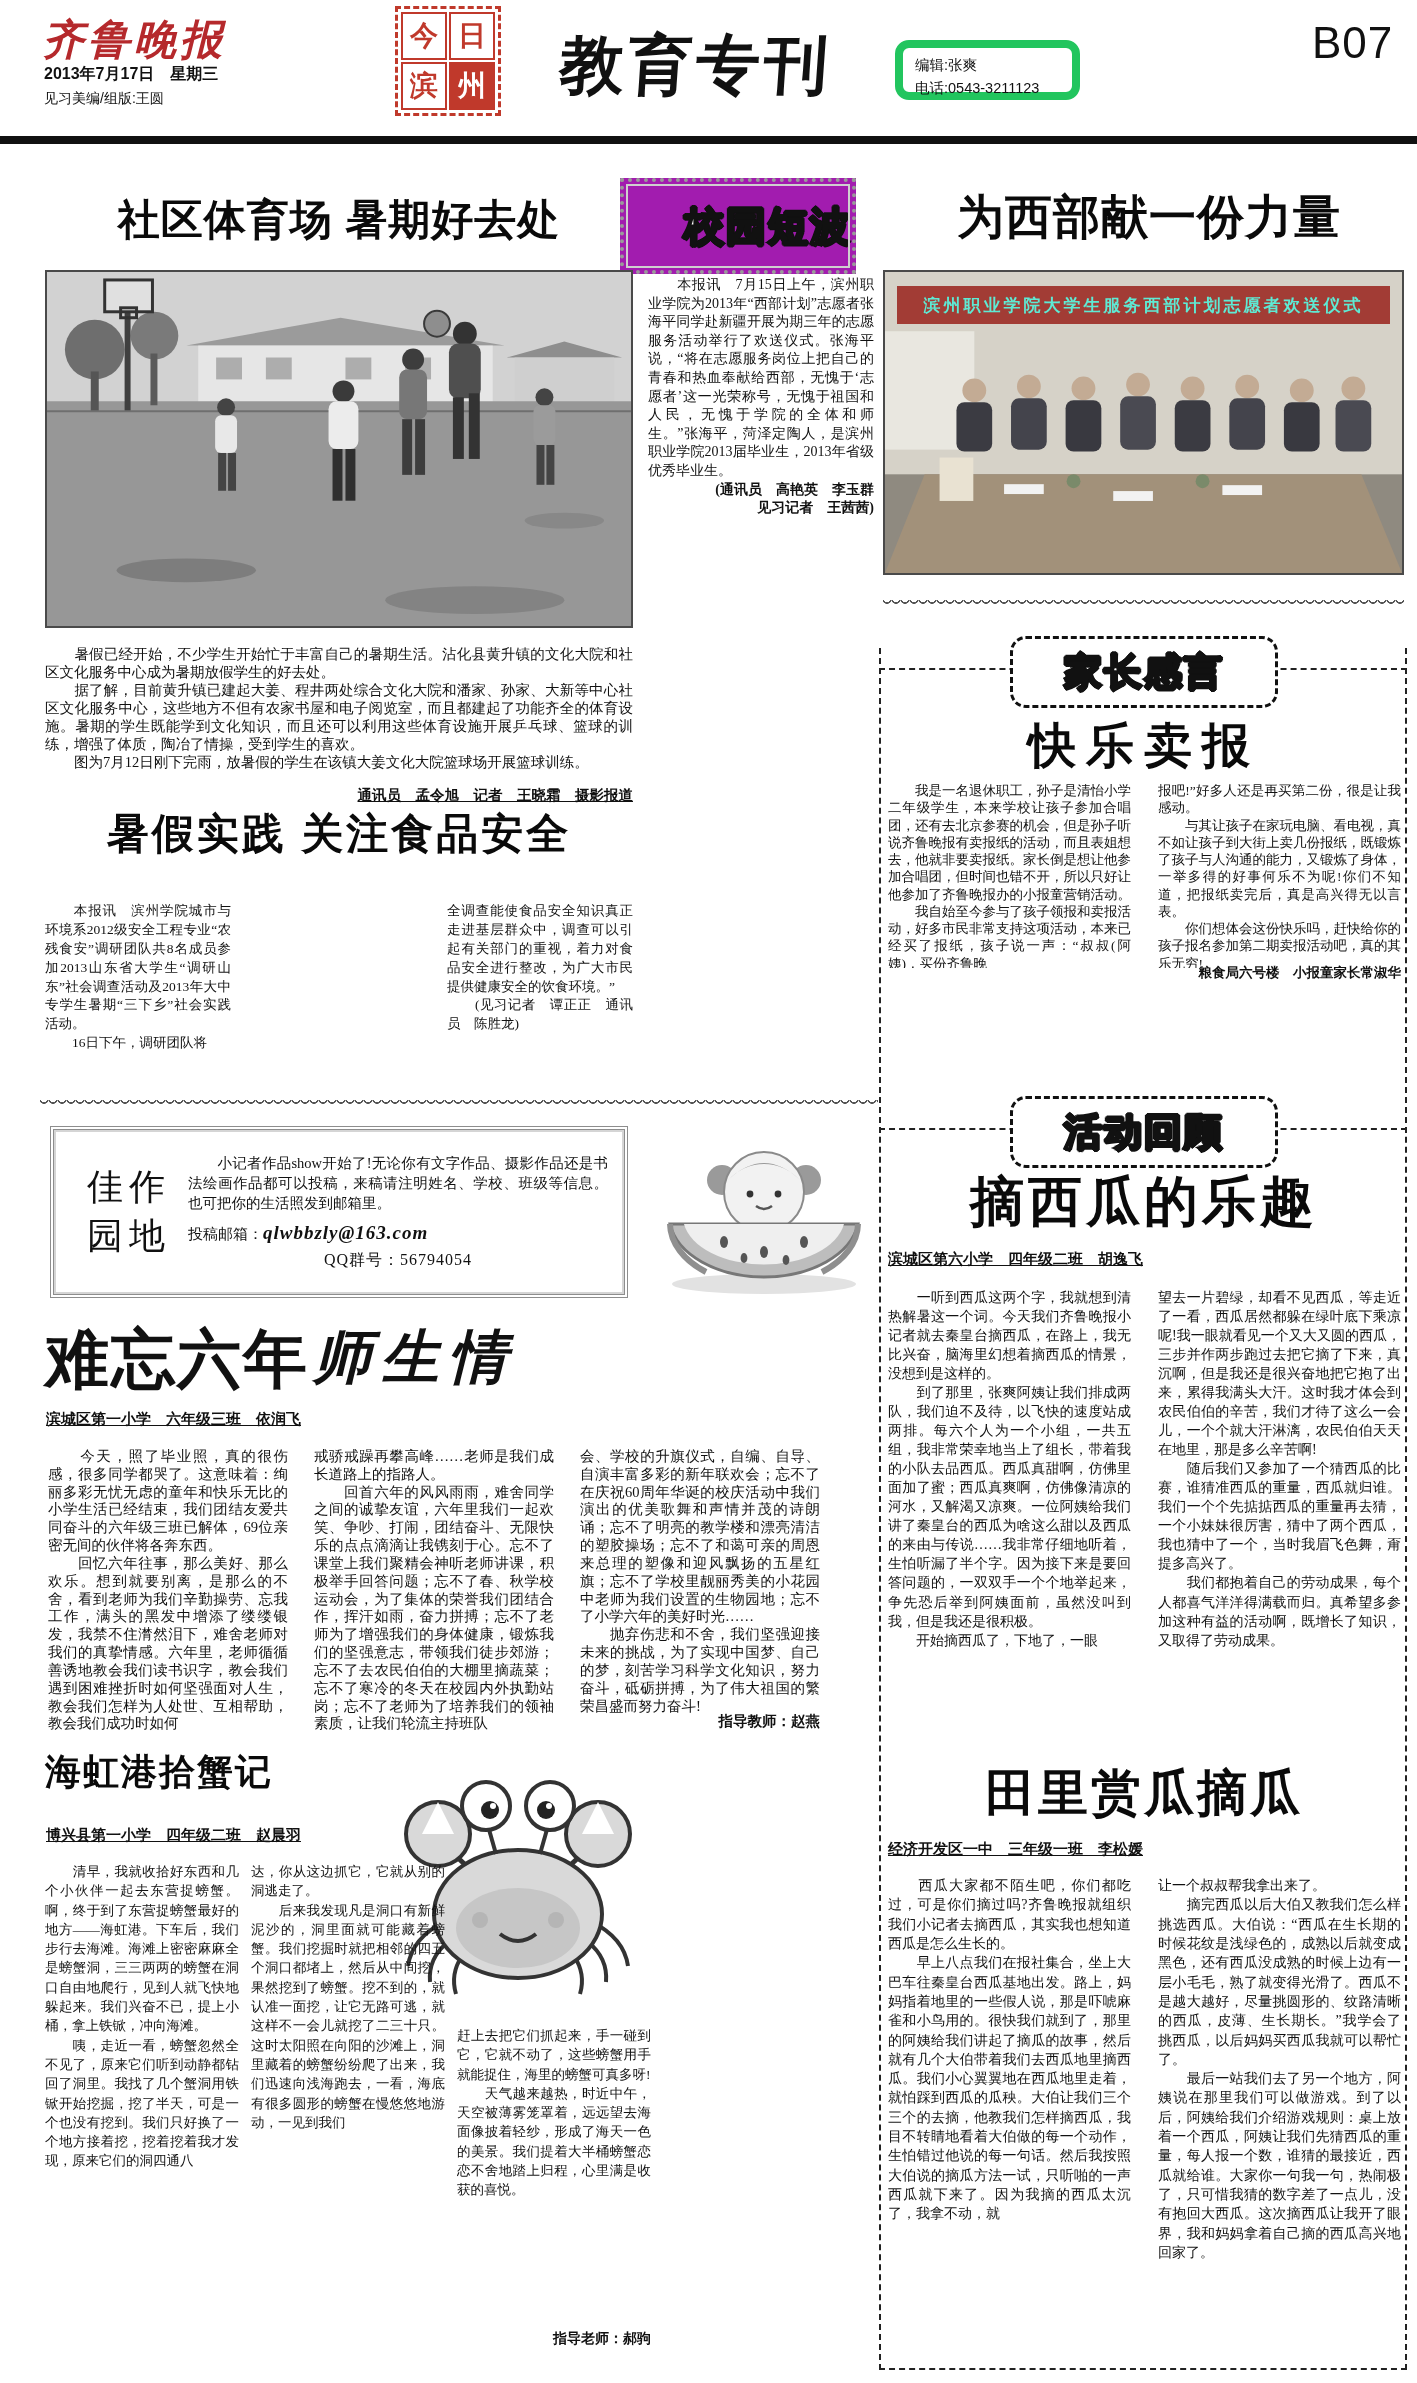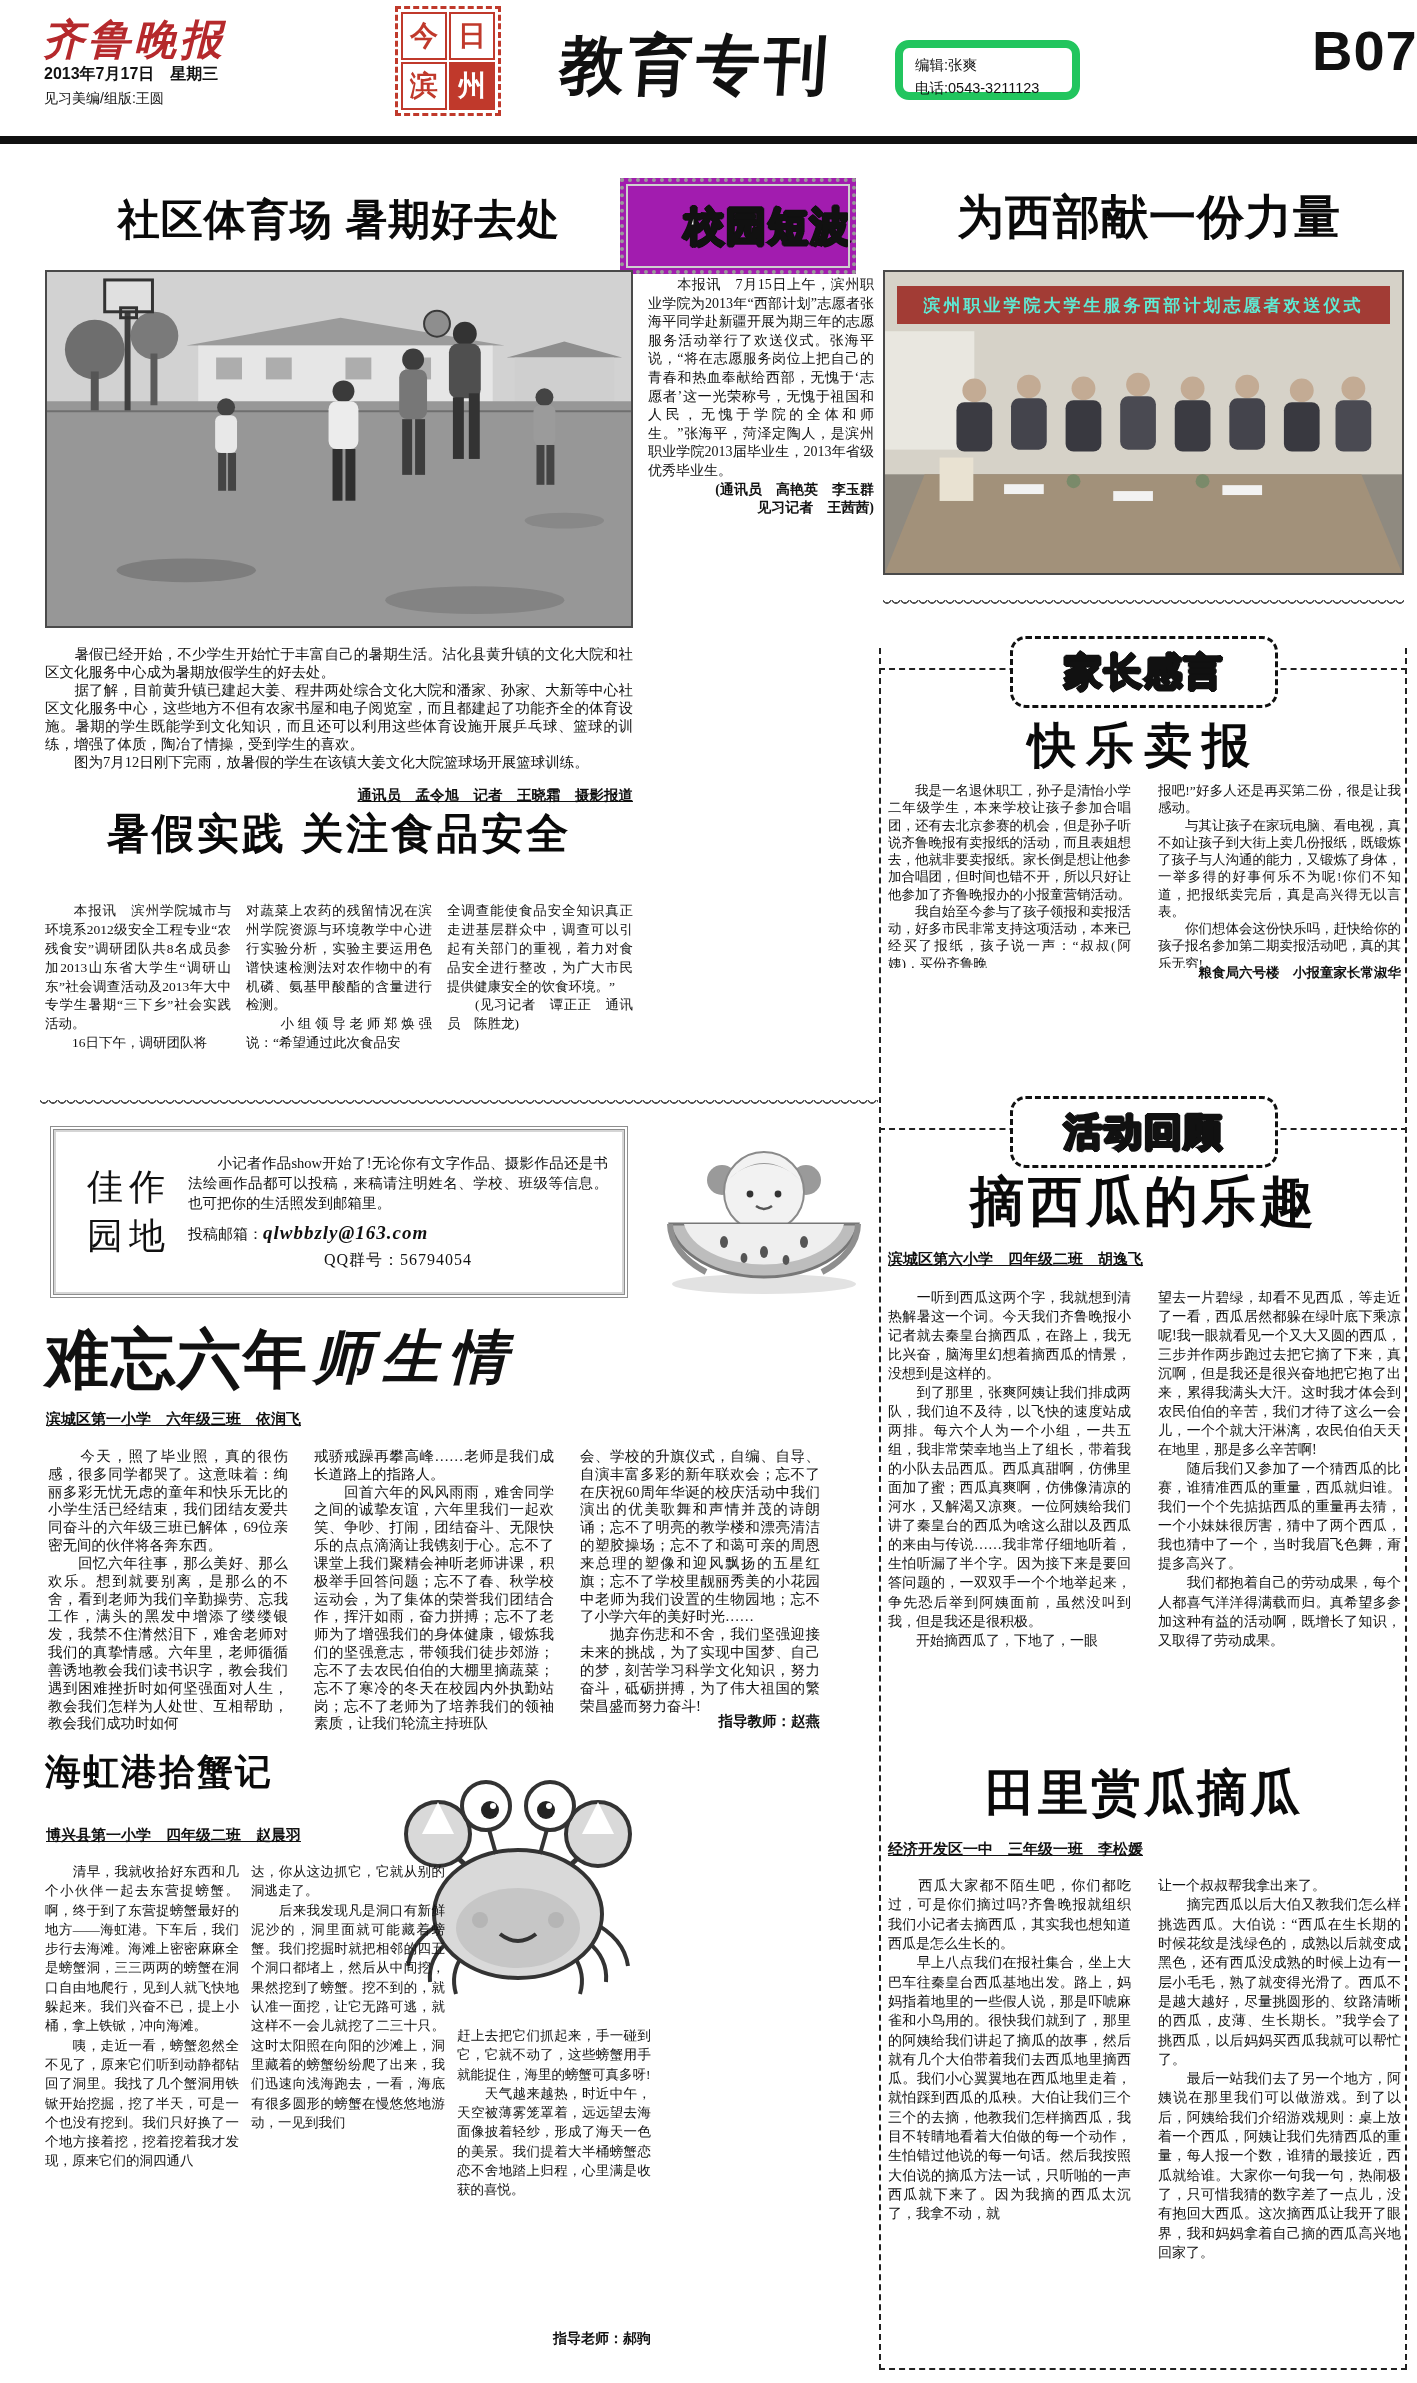--- a/index.html
+++ b/index.html
@@ -25,21 +25,21 @@
   #staff-line{left:44px;top:90px;font-size:14px;}
   #seal{left:395px;top:6px;width:106px;height:110px;border:3px dashed #c0392b;padding:3px;box-sizing:border-box;}
   #seal .grid{display:grid;grid-template-columns:1fr 1fr;grid-template-rows:1fr 1fr;gap:2px;width:100%;height:100%;}
   #seal .cell{border:2px solid #c0392b;color:#c0392b;display:flex;align-items:center;justify-content:center;
               font-size:28px;font-weight:bold;font-family:"Liberation Sans",sans-serif;}
   #seal .cell.solid{background:#c0392b;color:#fff;}
   #edition-title{left:560px;top:22px;width:290px;font-size:64px;font-weight:900;letter-spacing:4px;
                  transform:skewX(-4deg);font-family:"Liberation Sans","DejaVu Sans",sans-serif;}
   #editor-box{left:895px;top:40px;width:185px;height:60px;border:8px solid #22c55e;border-radius:14px;
               padding:6px 12px;box-sizing:border-box;font-size:14.5px;line-height:1.6;}
-  #page-number{left:1312px;top:18px;font-size:56px;font-weight:700;letter-spacing:1px;}
+  #page-number{left:1312px;top:18px;font-size:44px;font-weight:400;letter-spacing:1px;}
   #top-rule{left:0;top:136px;width:1417px;height:8px;background:#111;}
   
   #community-headline{left:45px;top:192px;width:588px;font-size:42px;letter-spacing:1px;text-align:center;}
   #campus-badge{left:620px;top:178px;width:228px;height:88px;border:4px dotted #9a9a9a;outline:2px solid #cfcfcf;
                 outline-offset:-8px;display:flex;align-items:center;justify-content:flex-end;background:#a21caf;}
   #campus-badge .txt{font-size:40px;font-weight:bold;letter-spacing:2px;}
   #west-headline{left:893px;top:186px;width:512px;font-size:47px;text-align:center;letter-spacing:1px;}
   
   #bb-photo{left:45px;top:270px;width:588px;height:358px;}
   #west-col{left:648px;top:276px;width:226px;height:352px;font-size:14px;line-height:1.33;}
@@ -229,22 +229,20 @@
   </div>
 
   <div class="abs body-text" id="caption-block">　　暑假已经开始，不少学生开始忙于丰富自己的暑期生活。沾化县黄升镇的文化大院和社区文化服务中心成为暑期放假学生的好去处。
 　　据了解，目前黄升镇已建起大姜、程井两处综合文化大院和潘家、孙家、大新等中心社区文化服务中心，这些地方不但有农家书屋和电子阅览室，而且都建起了功能齐全的体育设施。暑期的学生既能学到文化知识，而且还可以利用这些体育设施开展乒乓球、篮球的训练，增强了体质，陶冶了情操，受到学生的喜欢。
 　　图为7月12日刚下完雨，放暑假的学生在该镇大姜文化大院篮球场开展篮球训练。</div>
   <div class="abs byline" id="caption-byline">通讯员　孟令旭　记者　王晓霜　摄影报道</div>
 
   <div class="abs headline" id="fs-headline">暑假实践 关注食品安全</div>
   <div class="abs body-text fs-col" id="fs-col1">　　本报讯　滨州学院城市与环境系2012级安全工程专业“农残食安”调研团队共8名成员参加2013山东省大学生“调研山东”社会调查活动及2013年大中专学生暑期“三下乡”社会实践活动。
 　　16日下午，调研团队将</div>
-  <div class="abs body-text fs-col" id="fs-col2">对蔬菜上农药的残留情况在滨州学院资源与环境教学中心进行实验分析，实验主要运用色谱快速检测法对农作物中的有机磷、氨基甲酸酯的含量进行检测。
-　　小组领导老师郑焕强说：“希望通过此次食品安</div>
   <div class="abs body-text fs-col" id="fs-col3">全调查能使食品安全知识真正走进基层群众中，调查可以引起有关部门的重视，着力对食品安全进行整改，为广大市民提供健康安全的饮食环境。”
 　　(见习记者　谭正正　通讯员　陈胜龙)</div>
 
   <div class="abs wavy" id="wavy-left"></div>
 
   <div class="abs" id="jz-box">
     <div id="jz-label">
       <div>佳作</div>
       <div>园地</div>
     </div>

